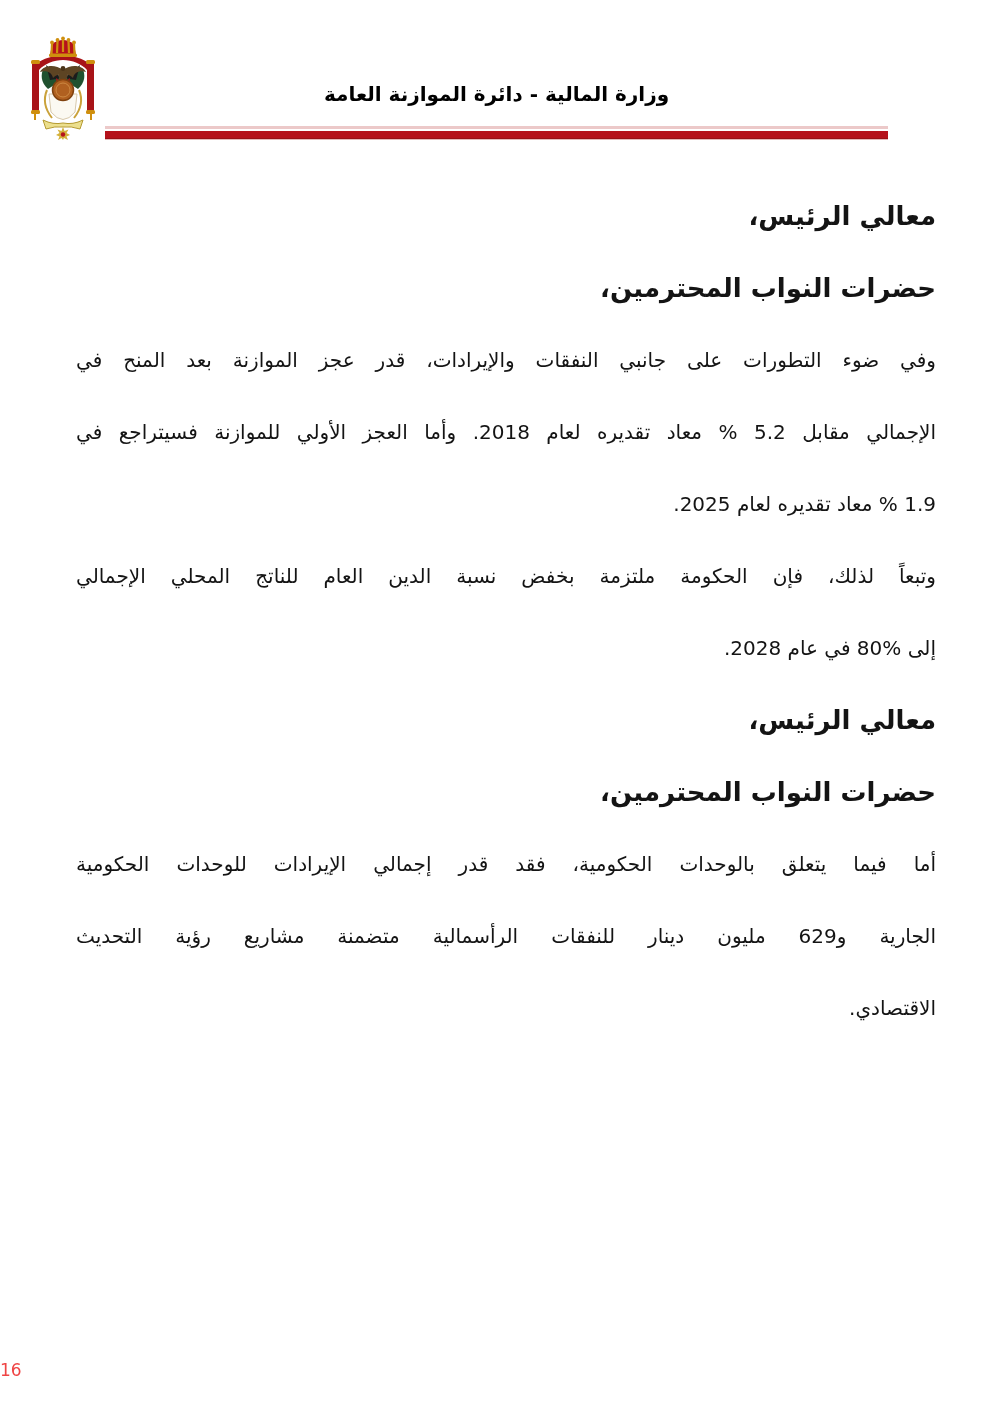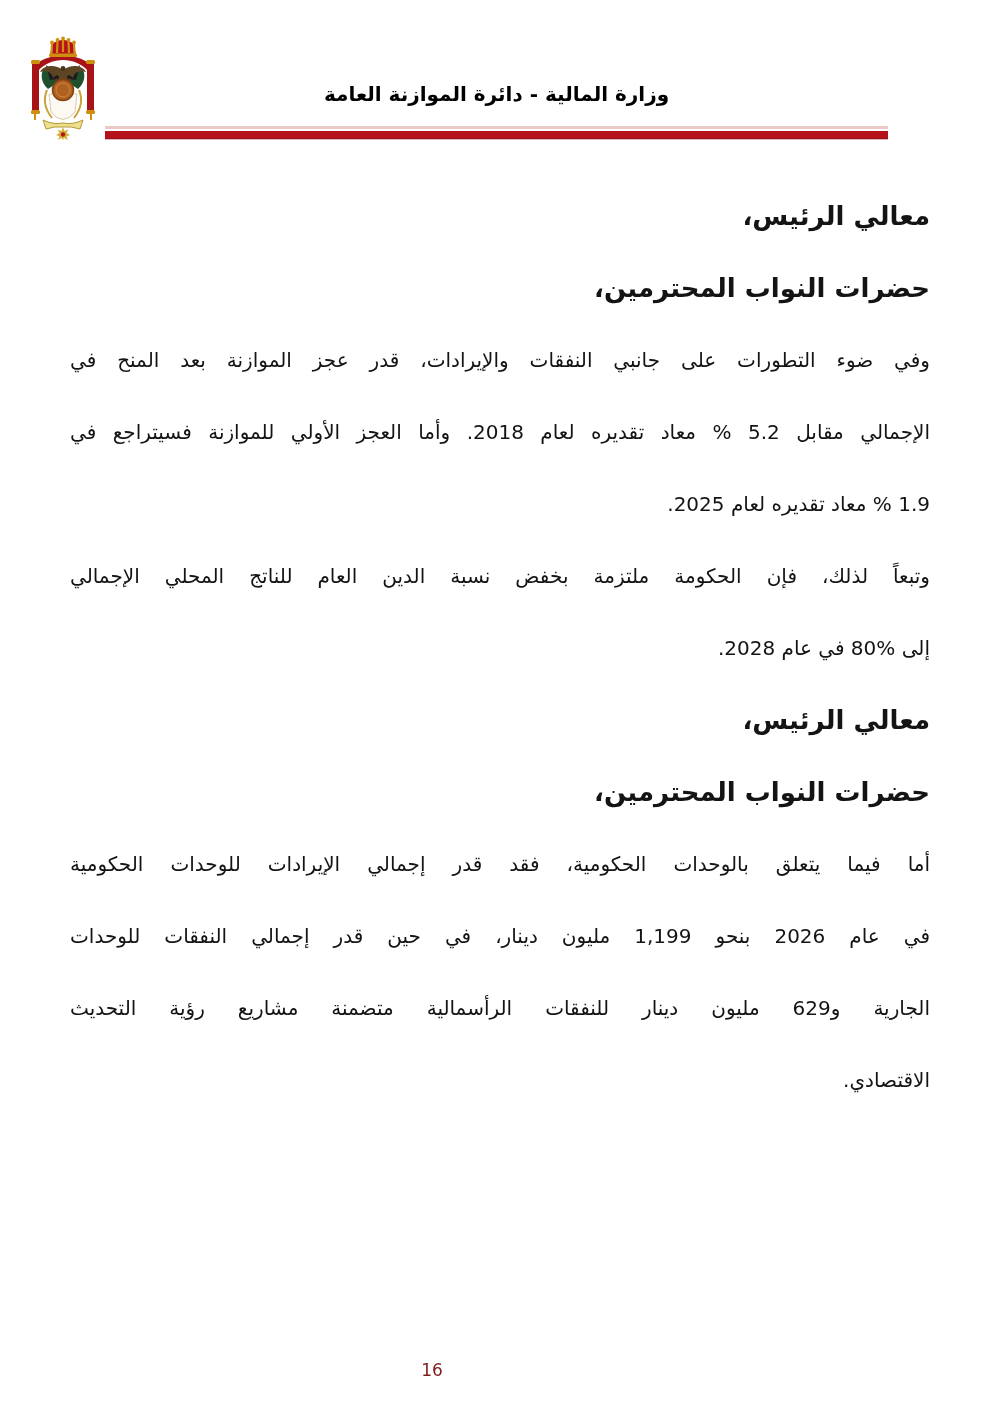--- a/index.html
+++ b/index.html
@@ -24,31 +24,31 @@
     position:absolute;left:105px;top:126px;width:783px;height:14px;
     background:linear-gradient(to bottom,
       #ecc9c9 0px,#ecc9c9 3px,
       #ffffff 3px,#ffffff 5px,
       #b5121b 5px,#b5121b 12px,
       #991016 12px,#991016 13px,
       #e4b8b8 13px);
   }
   
   .content{
-    position:absolute;left:70px;top:180px;width:860px;
+    position:absolute;left:76px;top:180px;width:860px;
     direction:rtl;
   }
   .row{height:72px;line-height:72px;font-size:20px;white-space:normal;}
   .h{font-weight:bold;font-size:26px;text-align:right;}
   .j{text-align:justify;text-align-last:justify;-moz-text-align-last:justify;}
   .r{}
   
   .pageno{
     position:absolute;left:0;top:1360px;width:864px;
-    text-align:center;font-size:17px;color:#7f1d1d;
+    text-align:left;font-size:17px;color:#ef4444;
   }
 </style>
 </head>
 <body>
 
 <div class="page">
 
   <svg class="logo" viewBox="0 0 74 106" aria-hidden="true">
 
     <g>
@@ -120,19 +120,18 @@
     <div class="row j">الإجمالي مقابل 5.2 % معاد تقديره لعام 2018. وأما العجز الأولي للموازنة فسيتراجع في</div>
     <div class="row r">1.9 % معاد تقديره لعام 2025.</div>
 
     <div class="row j">وتبعاً لذلك، فإن الحكومة ملتزمة بخفض نسبة الدين العام للناتج المحلي الإجمالي</div>
     <div class="row r">إلى %80 في عام 2028.</div>
 
     <div class="row h">معالي الرئيس،</div>
     <div class="row h">حضرات النواب المحترمين،</div>
 
     <div class="row j">أما فيما يتعلق بالوحدات الحكومية، فقد قدر إجمالي الإيرادات للوحدات الحكومية</div>
-    <div class="row j">في عام 2026 بنحو 1,199 مليون دينار، في حين قدر إجمالي النفقات للوحدات</div>
     <div class="row j">الجارية و629 مليون دينار للنفقات الرأسمالية متضمنة مشاريع رؤية التحديث</div>
     <div class="row r">الاقتصادي.</div>
   </div>
 
   <div class="pageno">16</div>
 </div>
 
 </body></html>

